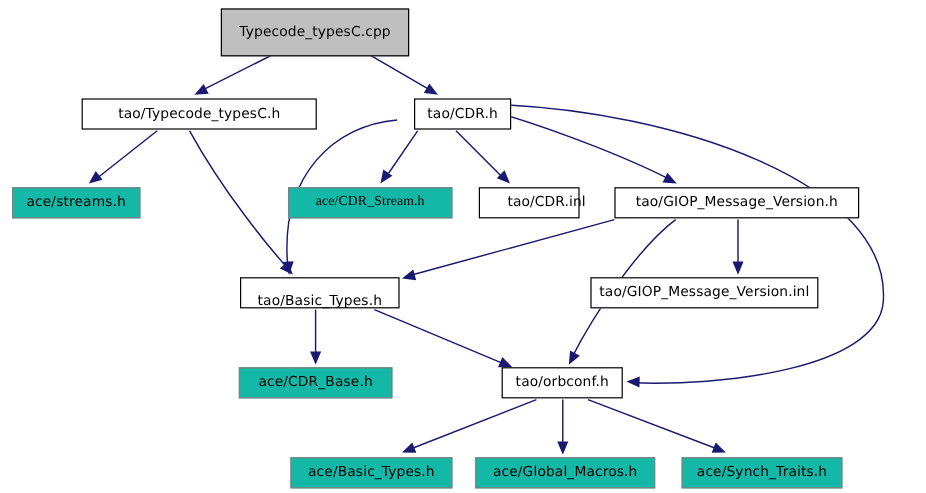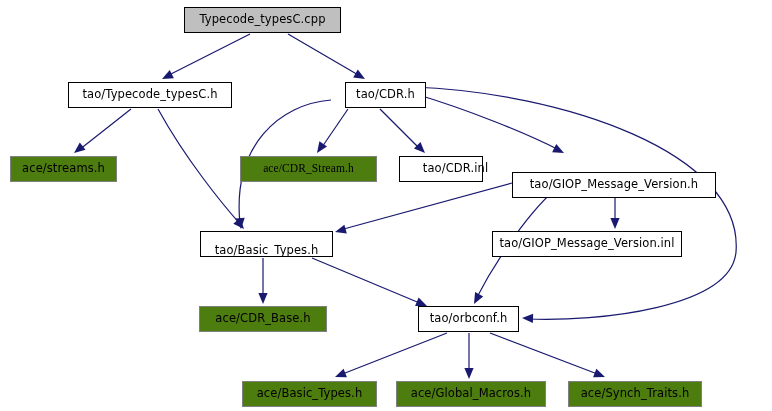--- a/index.html
+++ b/index.html
@@ -24,21 +24,21 @@
     height: 411px;
     pointer-events: none;
   }
   .node {
     position: absolute;
     box-sizing: border-box;
     display: flex;
     align-items: center;
     justify-content: center;
     border: 1px solid #808080;
-    background: #4d7c0f;
+    background: #14b8a6;
     color: #000000;
     font-size: 11.5px;
     line-height: 1;
     white-space: nowrap;
     letter-spacing: 0.1px;
   }
   .node.root {
     border-color: #000000;
     background: #bfbfbf;
   }
@@ -91,39 +91,39 @@
         <polygon points="474,304 475.0630632760026,292.1243991111517 483.20052790818477,296.41644633363006"></polygon>
         <polygon points="263,304 258.4,293 267.6,293"></polygon>
         <polygon points="427,306 415.07691315137043,305.9999938964913 418.62633389636966,297.51226084372803"></polygon>
         <polygon points="335,377 343.55867112201116,368.6988465485059 346.92019171435567,377.2627346437139"></polygon>
         <polygon points="469,379 464.4,368 473.6,368"></polygon>
         <polygon points="605,377 593.0827709133241,377.37369893723184 596.3644169635511,368.7788865948342"></polygon>
       </g>
   </svg>
 
   <div id="node-layer">
-      <div class="node root" style="left: 184px; top: 7px; width: 157px; height: 26px;">
+      <div class="node root" style="left: 184px; top: 7px; width: 157px; height: 40px;">
         <span class="node-label">Typecode_typesC.cpp</span>
       </div>
-      <div class="node internal" style="left: 68px; top: 82px; width: 164px; height: 26px;">
+      <div class="node internal" style="left: 68px; top: 82px; width: 196px; height: 26px;">
         <span class="node-label">tao/Typecode_typesC.h</span>
       </div>
       <div class="node internal" style="left: 345px; top: 82px; width: 81px; height: 26px;">
         <span class="node-label">tao/CDR.h</span>
       </div>
       <div class="node leaf" style="left: 10px; top: 156px; width: 107px; height: 26px;">
         <span class="node-label">ace/streams.h</span>
       </div>
       <div class="node leaf" style="left: 240px; top: 156px; width: 137px; height: 26px; font-family: Liberation Serif, serif;">
         <span class="node-label">ace/CDR_Stream.h</span>
       </div>
       <div class="node internal" style="left: 399px; top: 156px; width: 84px; height: 26px; padding-left: 29px;">
         <span class="node-label">tao/CDR.inl</span>
       </div>
-      <div class="node internal" style="left: 512px; top: 156px; width: 204px; height: 26px; margin-top: 16px;">
+      <div class="node internal" style="left: 512px; top: 156px; width: 204px; height: 26px;">
         <span class="node-label">tao/GIOP_Message_Version.h</span>
       </div>
       <div class="node internal" style="left: 200px; top: 231px; width: 133px; height: 26px; align-items: flex-end;">
         <span class="node-label">tao/Basic_Types.h</span>
       </div>
       <div class="node internal" style="left: 492px; top: 231px; width: 190px; height: 26px;">
         <span class="node-label">tao/GIOP_Message_Version.inl</span>
       </div>
       <div class="node leaf" style="left: 199px; top: 306px; width: 128px; height: 26px;">
         <span class="node-label">ace/CDR_Base.h</span>

